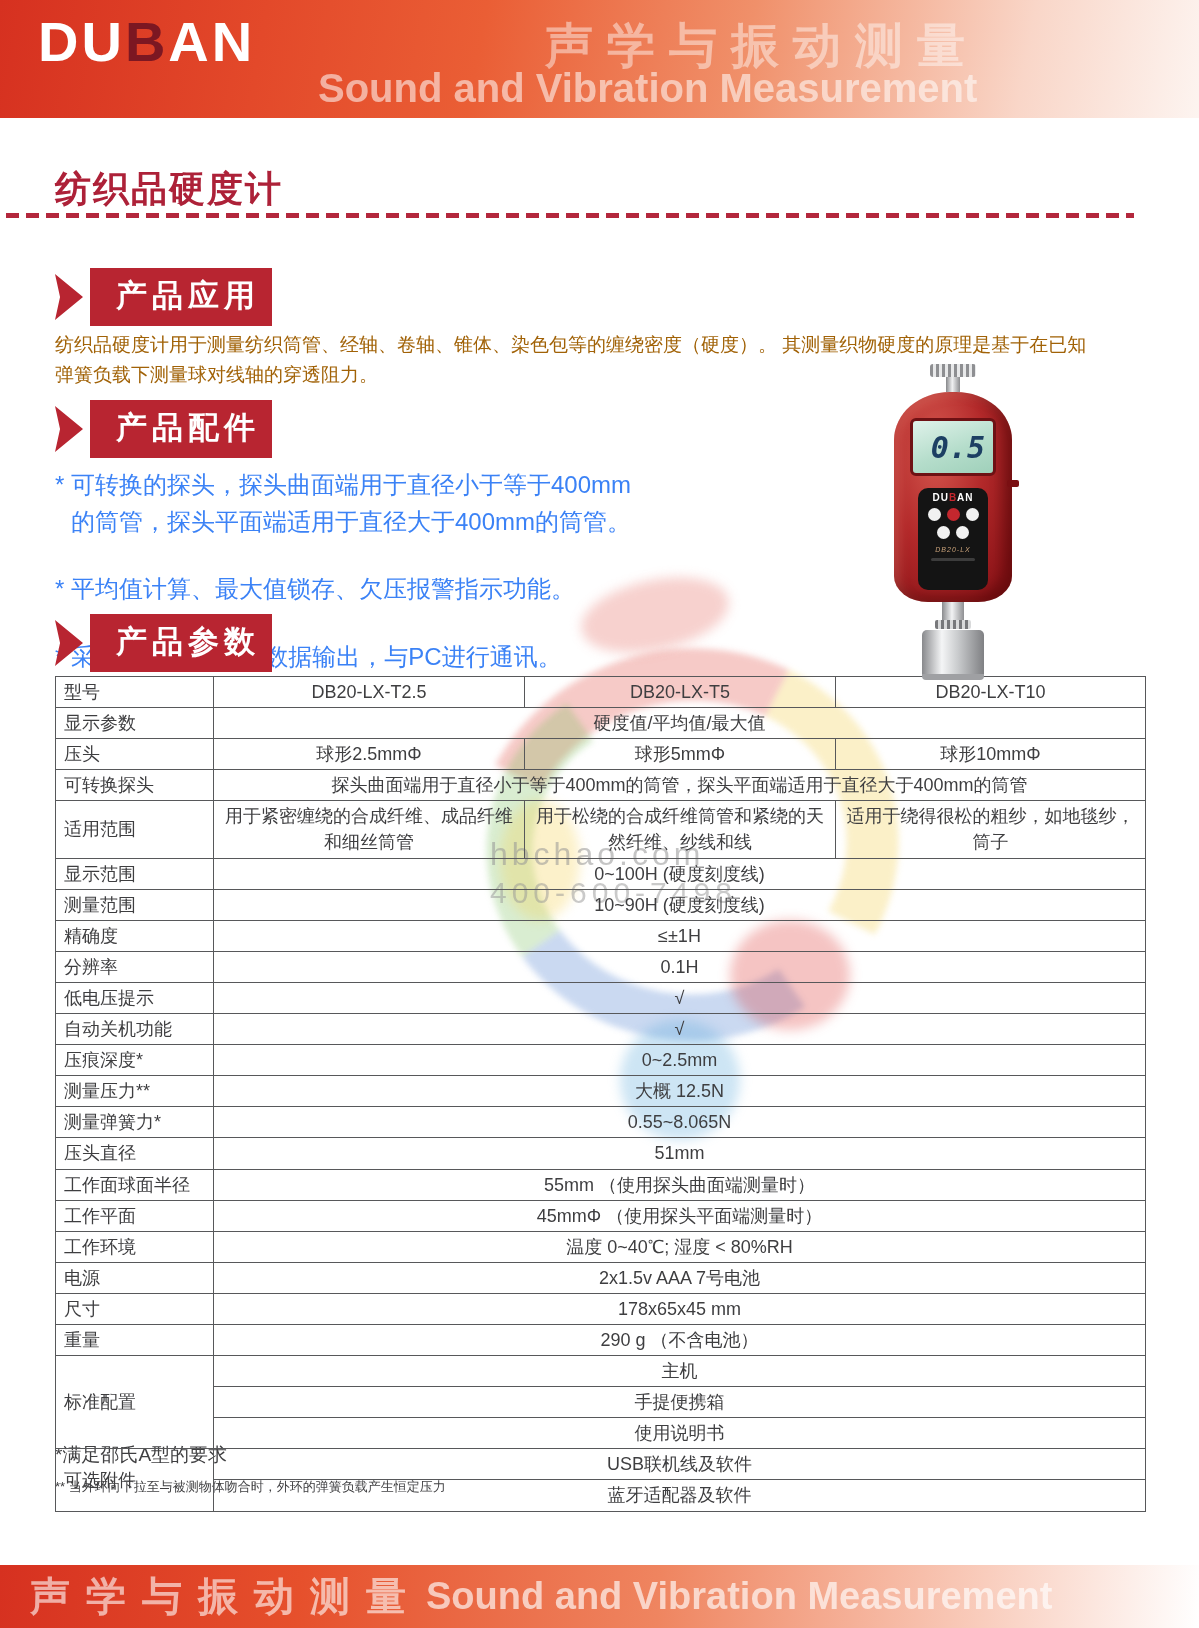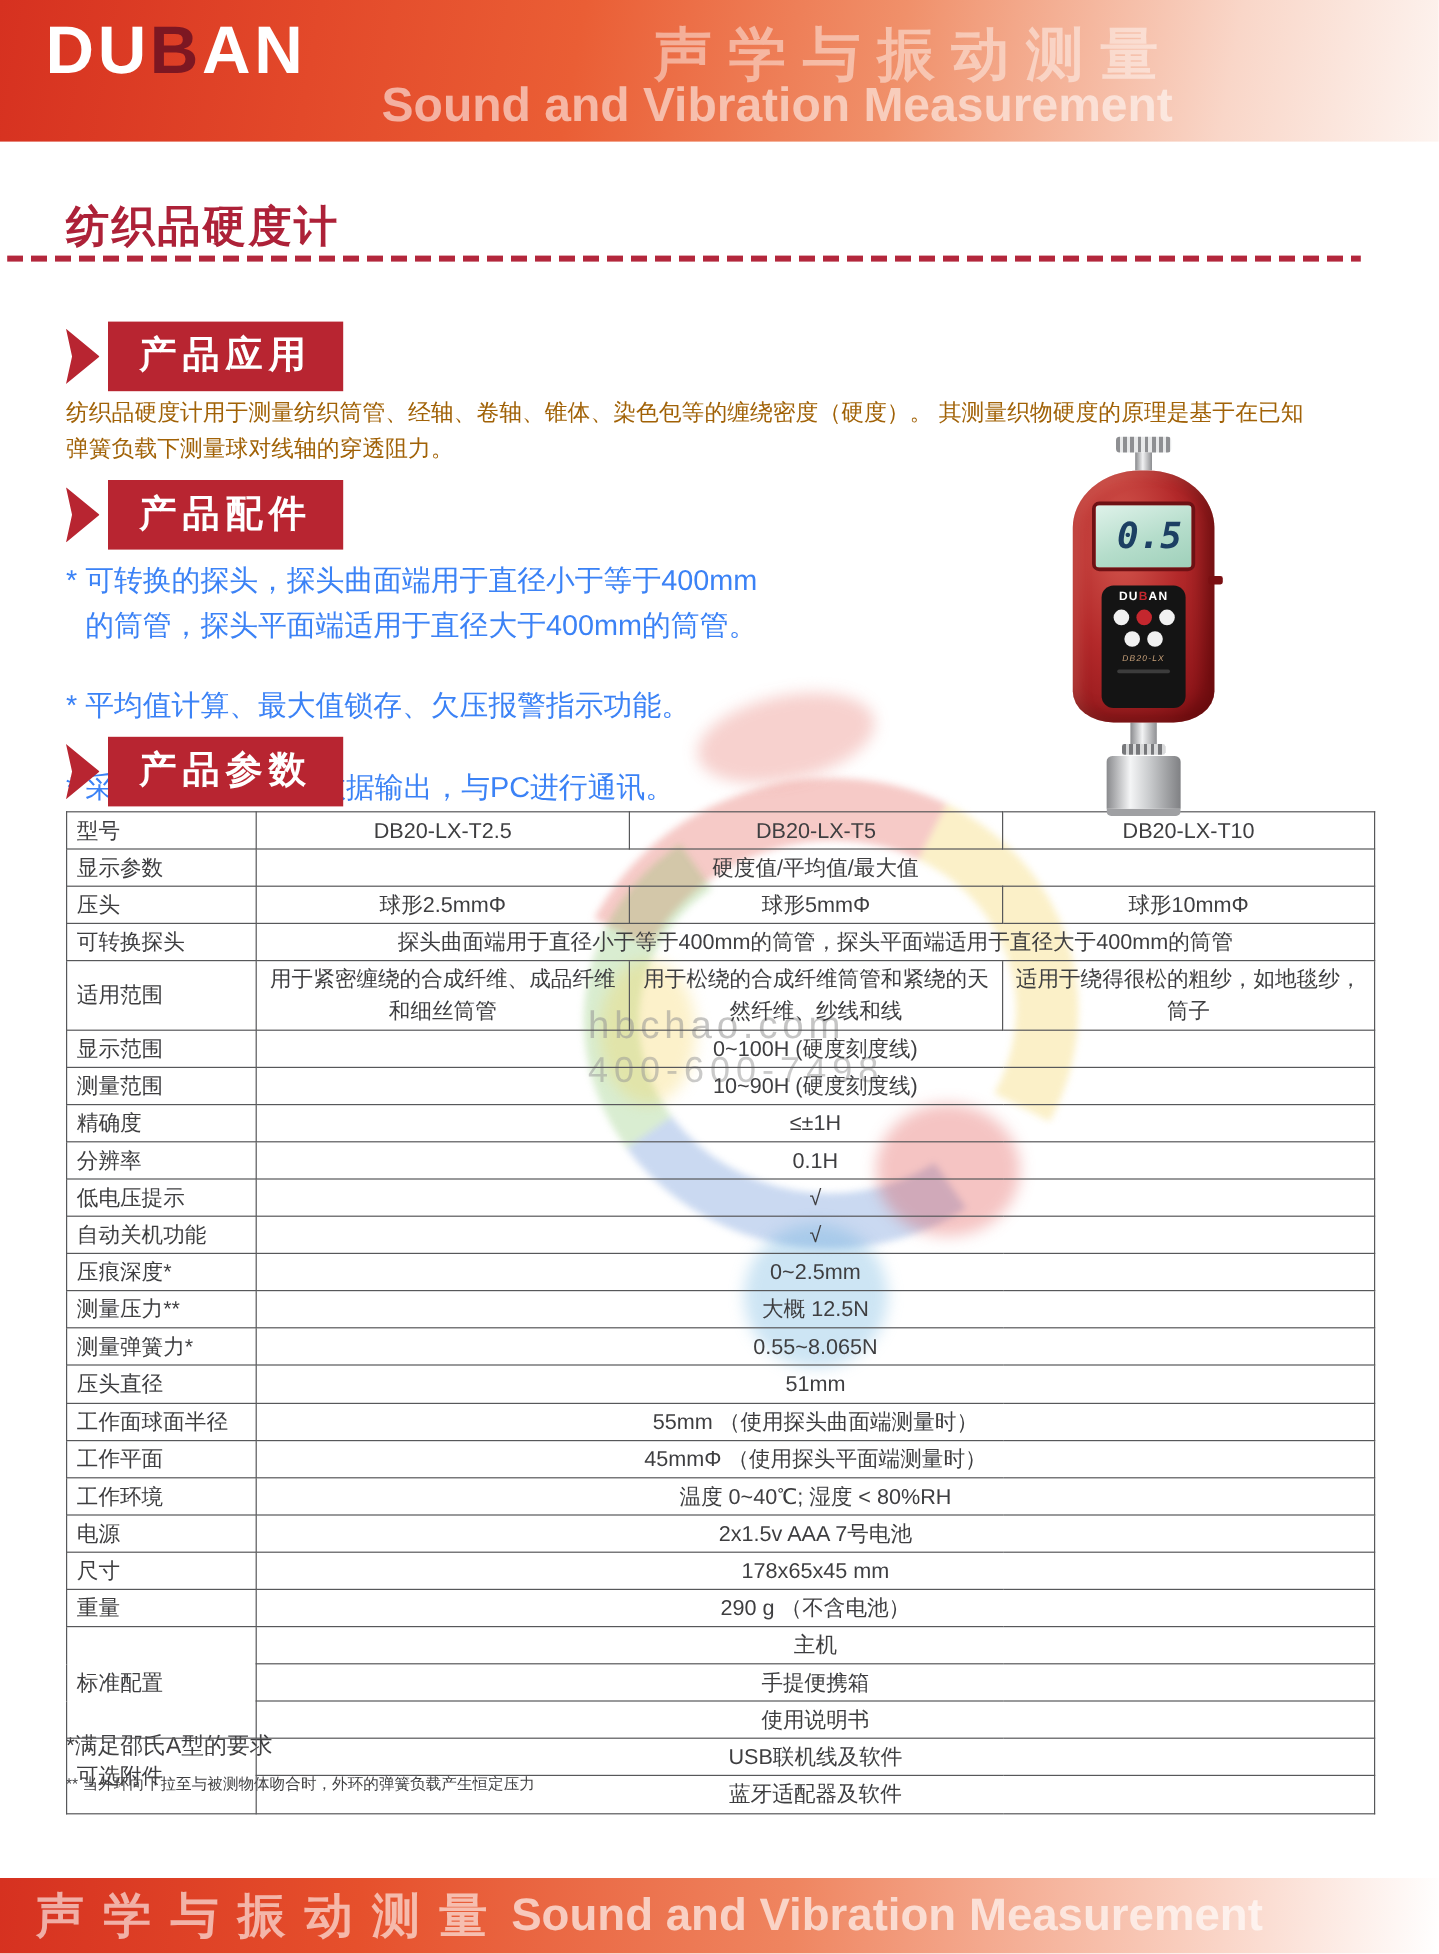--- a/index.html
+++ b/index.html
@@ -43,21 +43,21 @@
     background:repeating-linear-gradient(90deg,#b3273c 0 13px,transparent 13px 20px);
   }
   
   .sec-banner { position:absolute; display:flex; align-items:center; }
   .sec-arrow {
     width:28px; height:46px; background:#b82531; margin-right:7px;
     clip-path:polygon(0 0,100% 50%,0 100%,18% 50%);
   }
   .sec-rect {
     background:#b82531; color:#ffffff; font-size:31px; font-weight:900;
-    letter-spacing:5px; padding:7px 26px 9px 26px;
+    letter-spacing:5px; padding:7px 12px 9px 26px;
   }
   
   .app-paragraph {
     position:absolute; left:55px; top:330px; width:1040px;
     font-size:19px; line-height:1.6; color:#a16207;
   }
   .bullets { position:absolute; left:55px; top:466px; width:620px; }
   .bullet-item {
     font-size:24px; line-height:1.55; color:#3b82f6; margin-bottom:30px;
     white-space:pre-line; padding-left:16px; text-indent:-16px;

